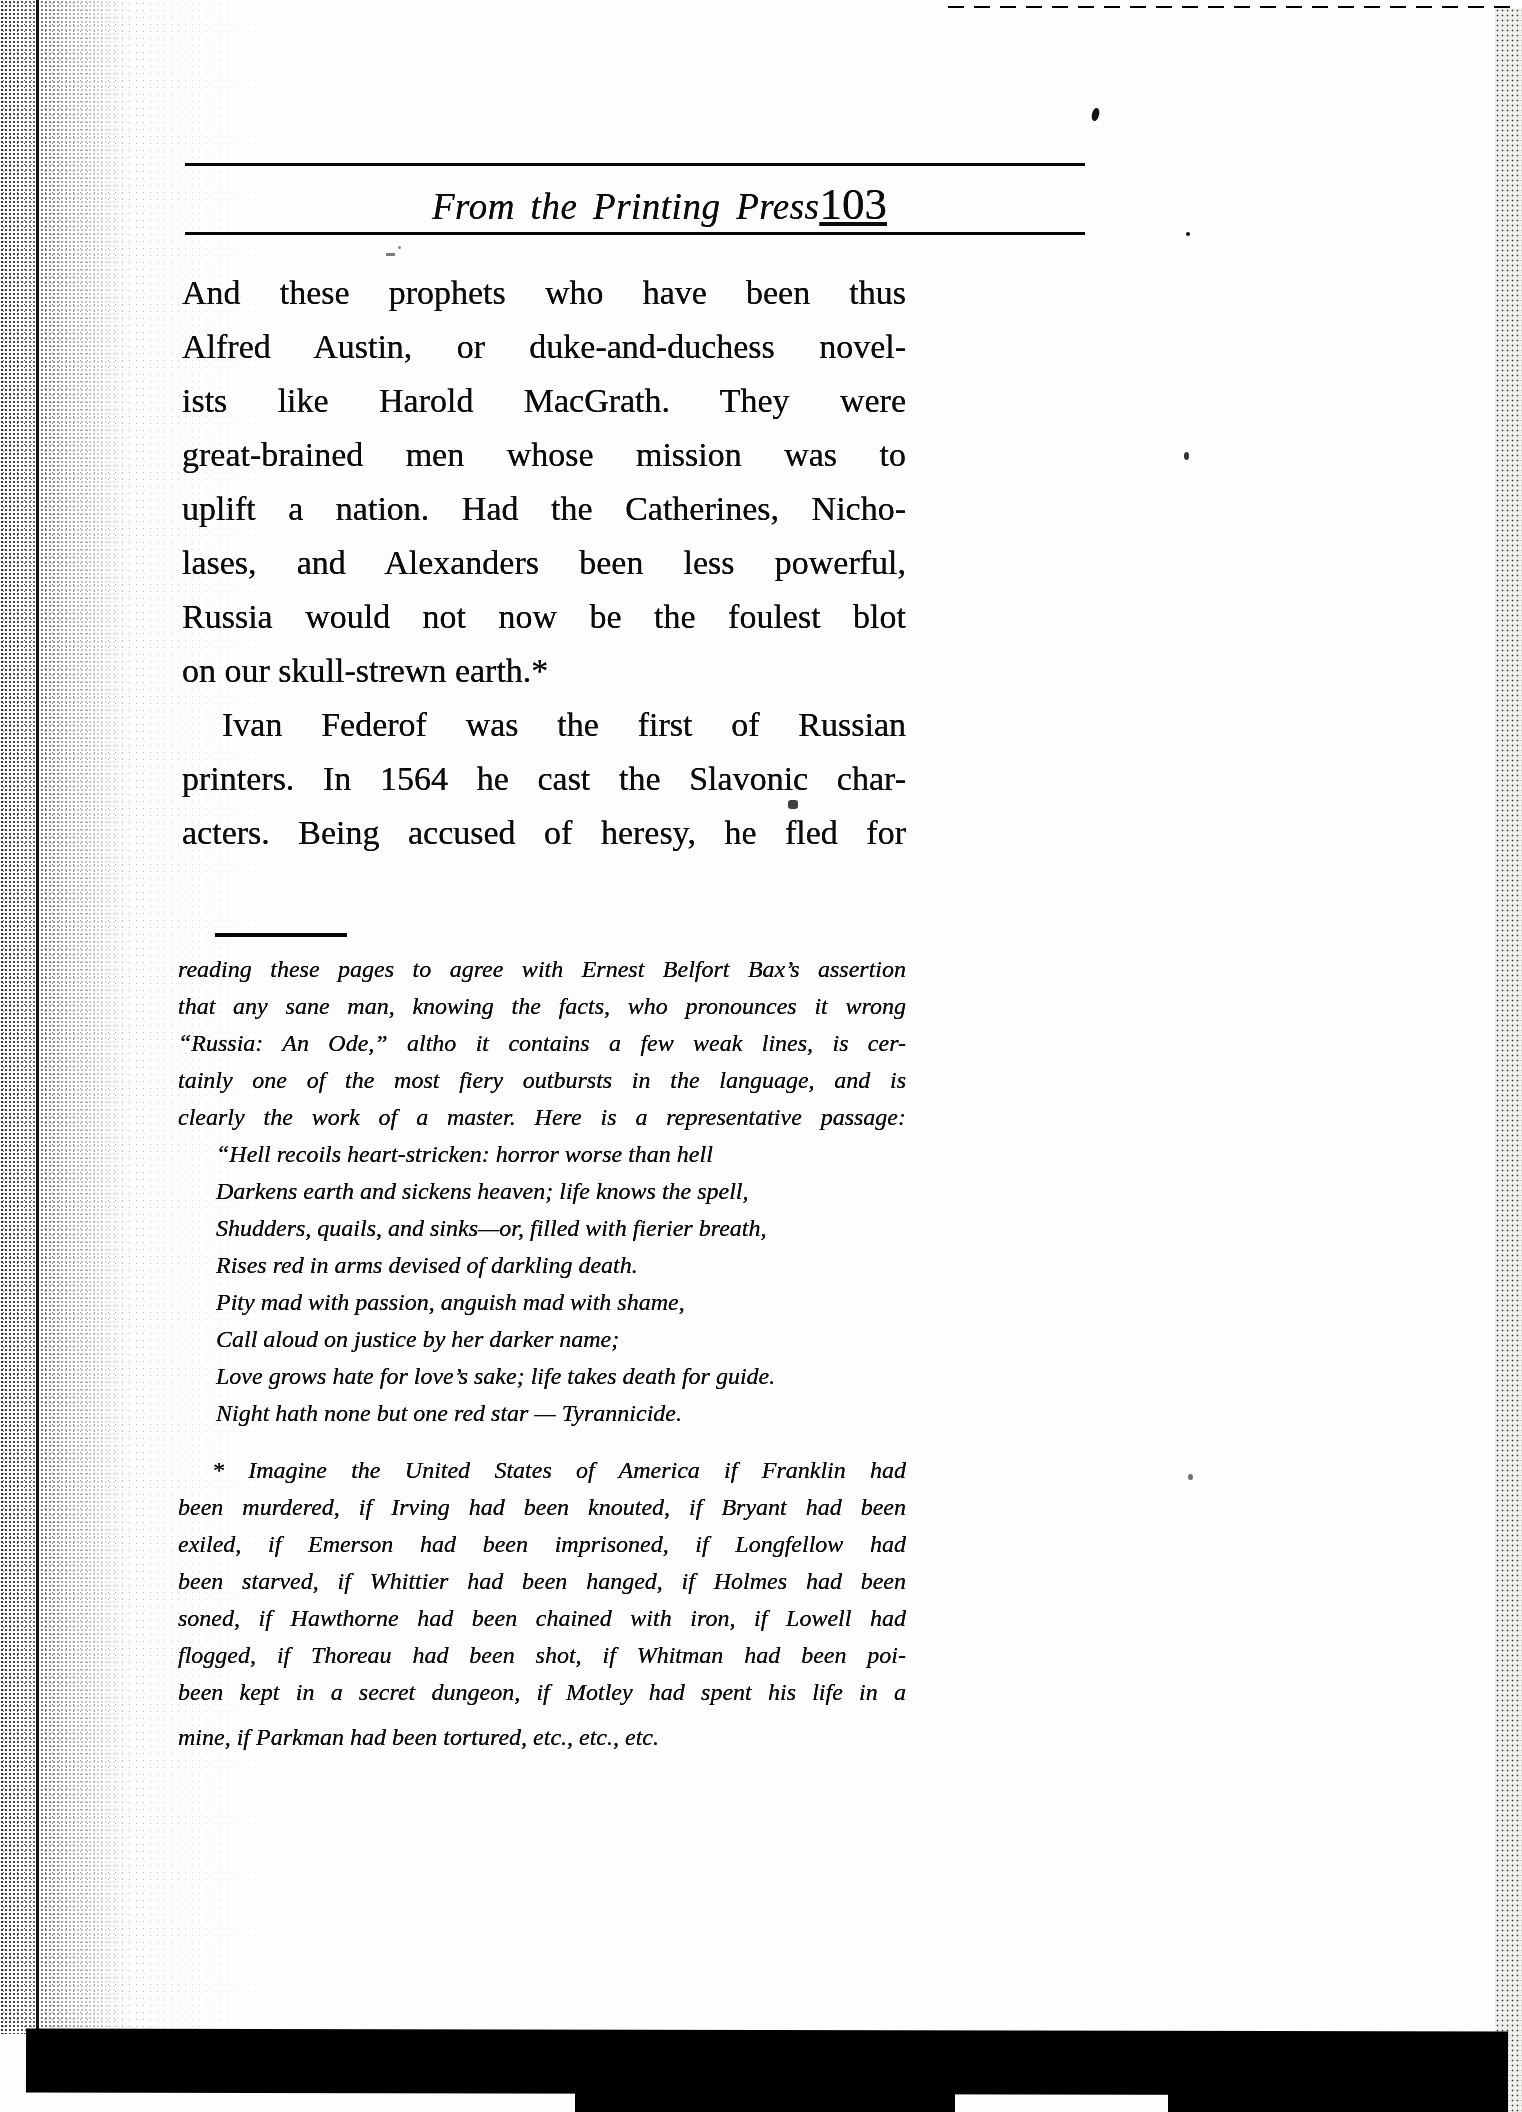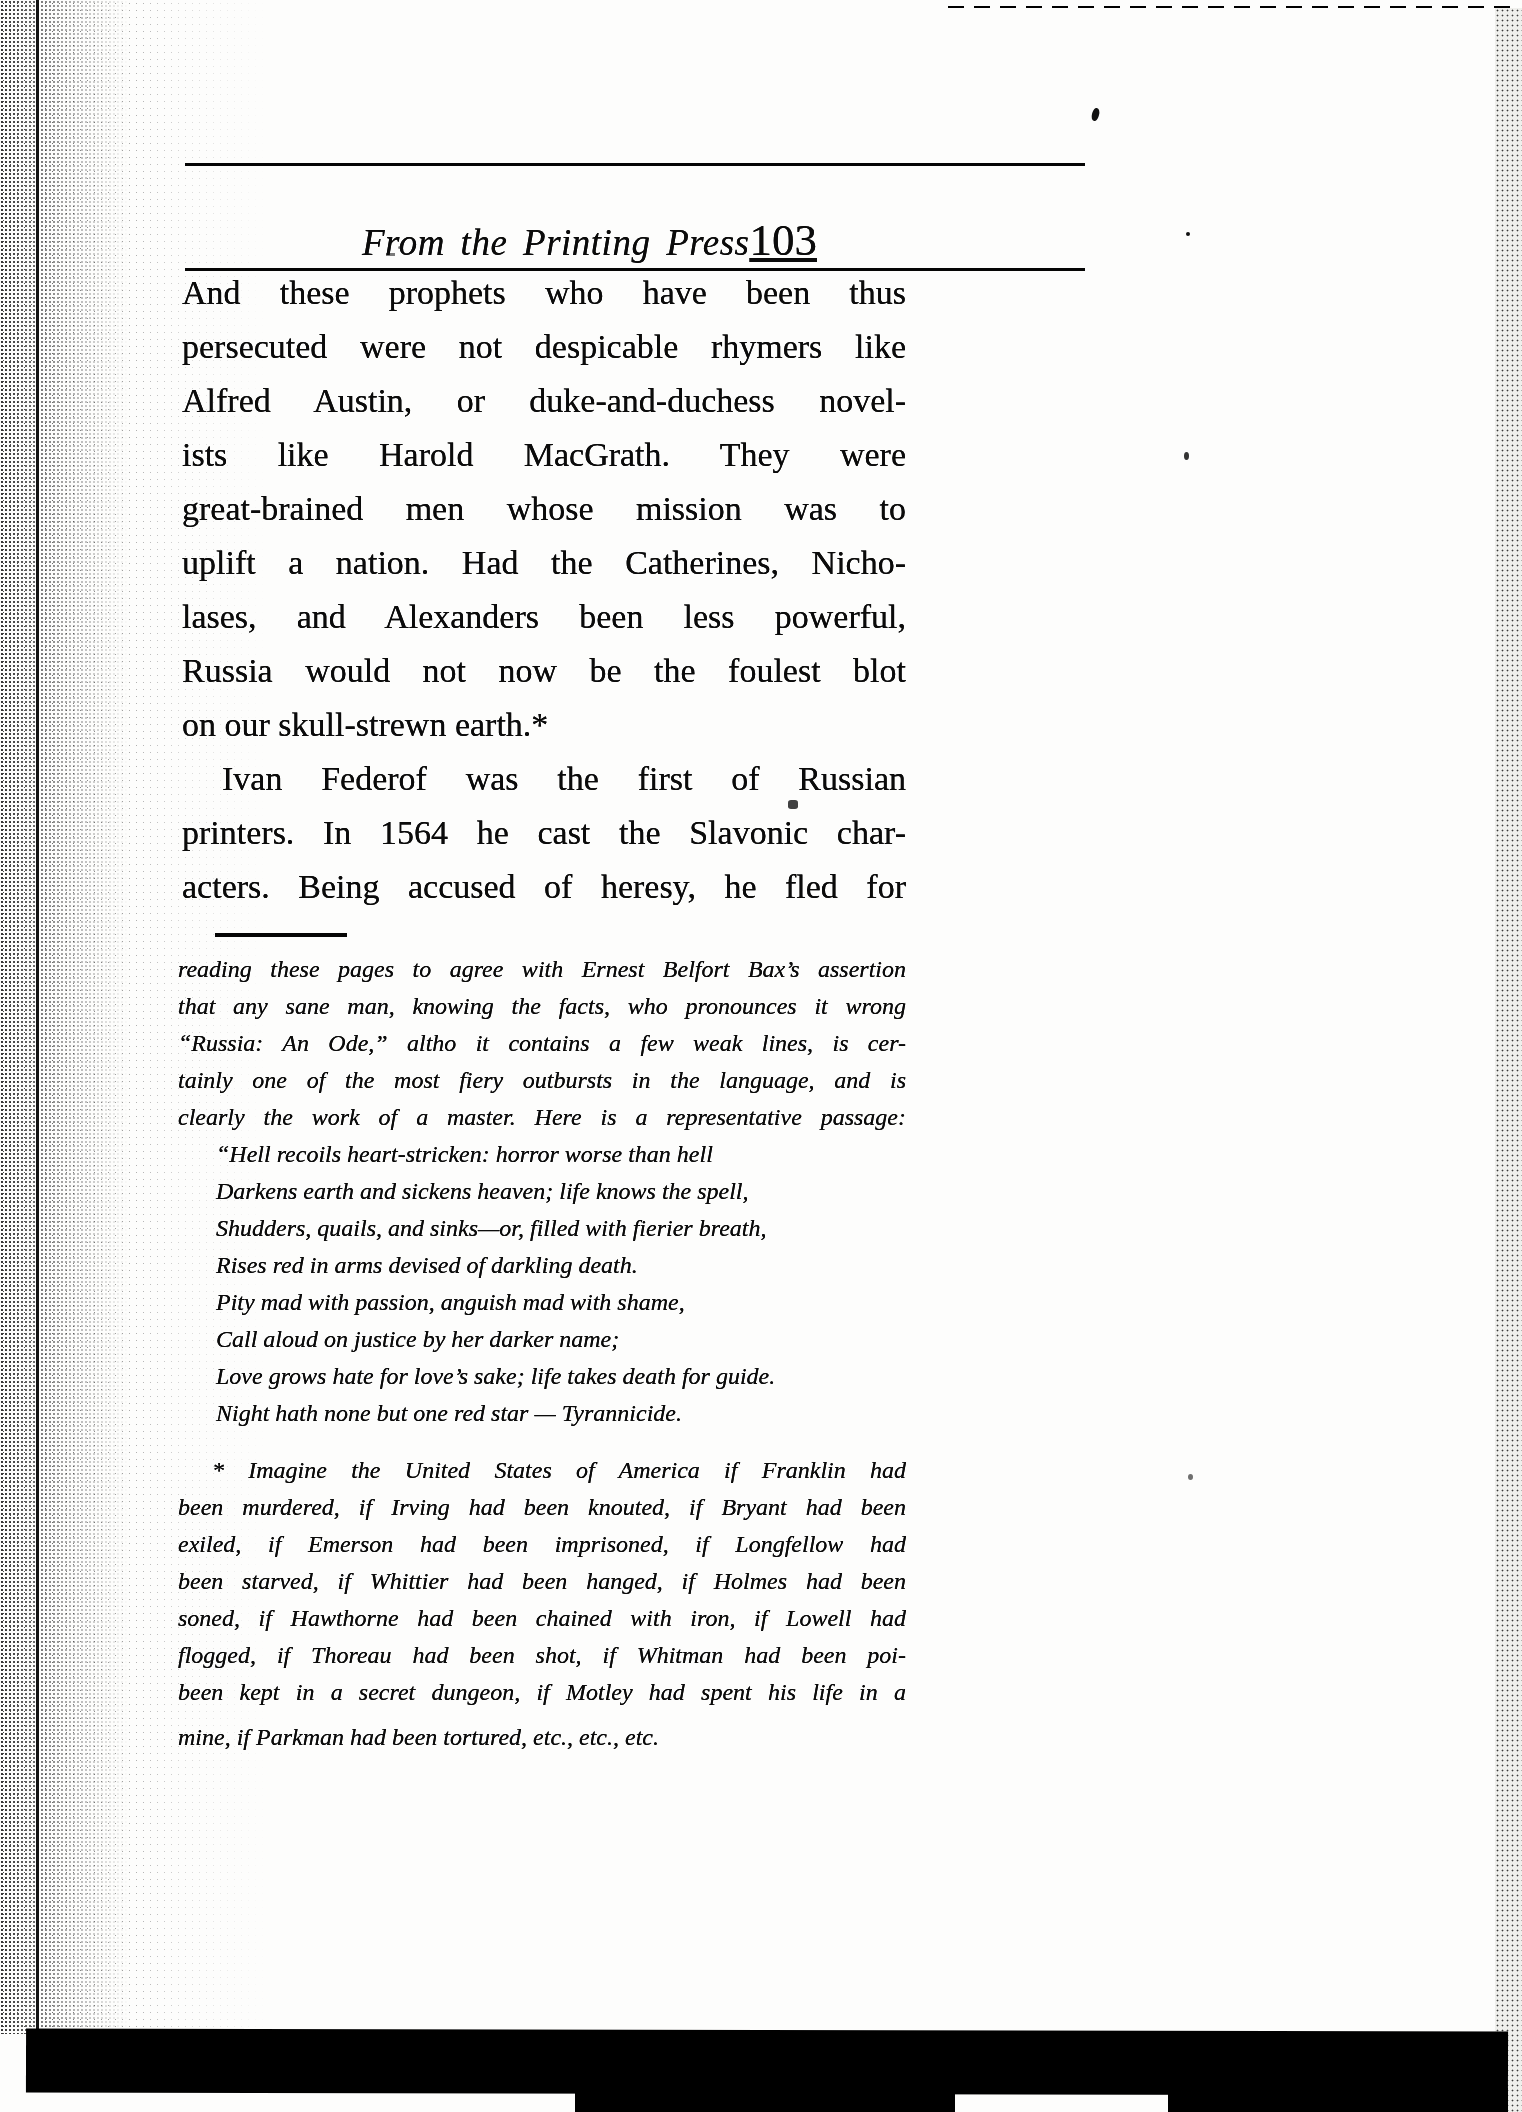--- a/index.html
+++ b/index.html
@@ -39,21 +39,21 @@
   .sp4{left:788px;top:800px;width:10px;height:9px;opacity:.8;border-radius:30%;}
   .sp5{left:1188px;top:1474px;width:5px;height:6px;opacity:.6;}
   .sp6{left:386px;top:253px;width:9px;height:3px;opacity:.55;border-radius:0;}
   .sp7{left:398px;top:246px;width:3px;height:3px;opacity:.5;}
   .bottom-band{position:absolute;left:26px;top:2030px;width:1482px;height:64px;background:#000;transform:rotate(.12deg);}
   .band-ext1{position:absolute;left:575px;top:2088px;width:380px;height:24px;background:#000;}
   .band-ext2{position:absolute;left:1168px;top:2088px;width:340px;height:24px;background:#000;}
   
   header{position:absolute;left:185px;top:163px;width:900px;}
   .rule{height:3px;background:#050505;}
-  .hrow{display:flex;justify-content:flex-start;align-items:baseline;padding:12px 198px 2px 177px;height:52px;margin-top:36px;}
+  .hrow{display:flex;justify-content:flex-end;align-items:baseline;padding:12px 198px 2px 177px;height:52px;}
   .title{font-style:italic;font-size:37px;word-spacing:6px;letter-spacing:.5px;text-shadow:0 0 .4px #000;}
   .pagenum{font-size:45px;text-shadow:0 0 .4px #000;text-decoration:underline;}
   
   .body-text{position:absolute;left:182px;top:266px;width:724px;font-size:34px;text-shadow:0 0 .45px #000;}
   .line{white-space:normal;}
   .jlines .line{line-height:54px;height:54px;text-align:justify;text-align-last:justify;}
   .jlines .line.nj{text-align-last:left;}
   .jlines .line.ind,.poem .line.ind{text-indent:40px;}
   
   .fn-rule{position:absolute;left:215px;top:933px;width:132px;height:4px;background:#050505;}
@@ -81,21 +81,20 @@
     <div class="hrow">
       <span class="title">From the Printing Press</span>
       <span class="pagenum">103</span>
     </div>
     <div class="rule"></div>
   </header>
 
   <main class="body-text">
     <div class="para jlines">
         <div class="line">And these prophets who have been thus</div>
-        <div class="line">persecuted were not despicable rhymers like</div>
         <div class="line">Alfred Austin, or duke-and-duchess novel-</div>
         <div class="line">ists like Harold MacGrath.  They were</div>
         <div class="line">great-brained men whose mission was to</div>
         <div class="line">uplift a nation.  Had the Catherines, Nicho-</div>
         <div class="line">lases, and Alexanders been less powerful,</div>
         <div class="line">Russia would not now be the foulest blot</div>
         <div class="line nj">on our skull-strewn earth.*</div>
       </div>
     <div class="para jlines">
         <div class="line ind">Ivan Federof was the first of Russian</div>

